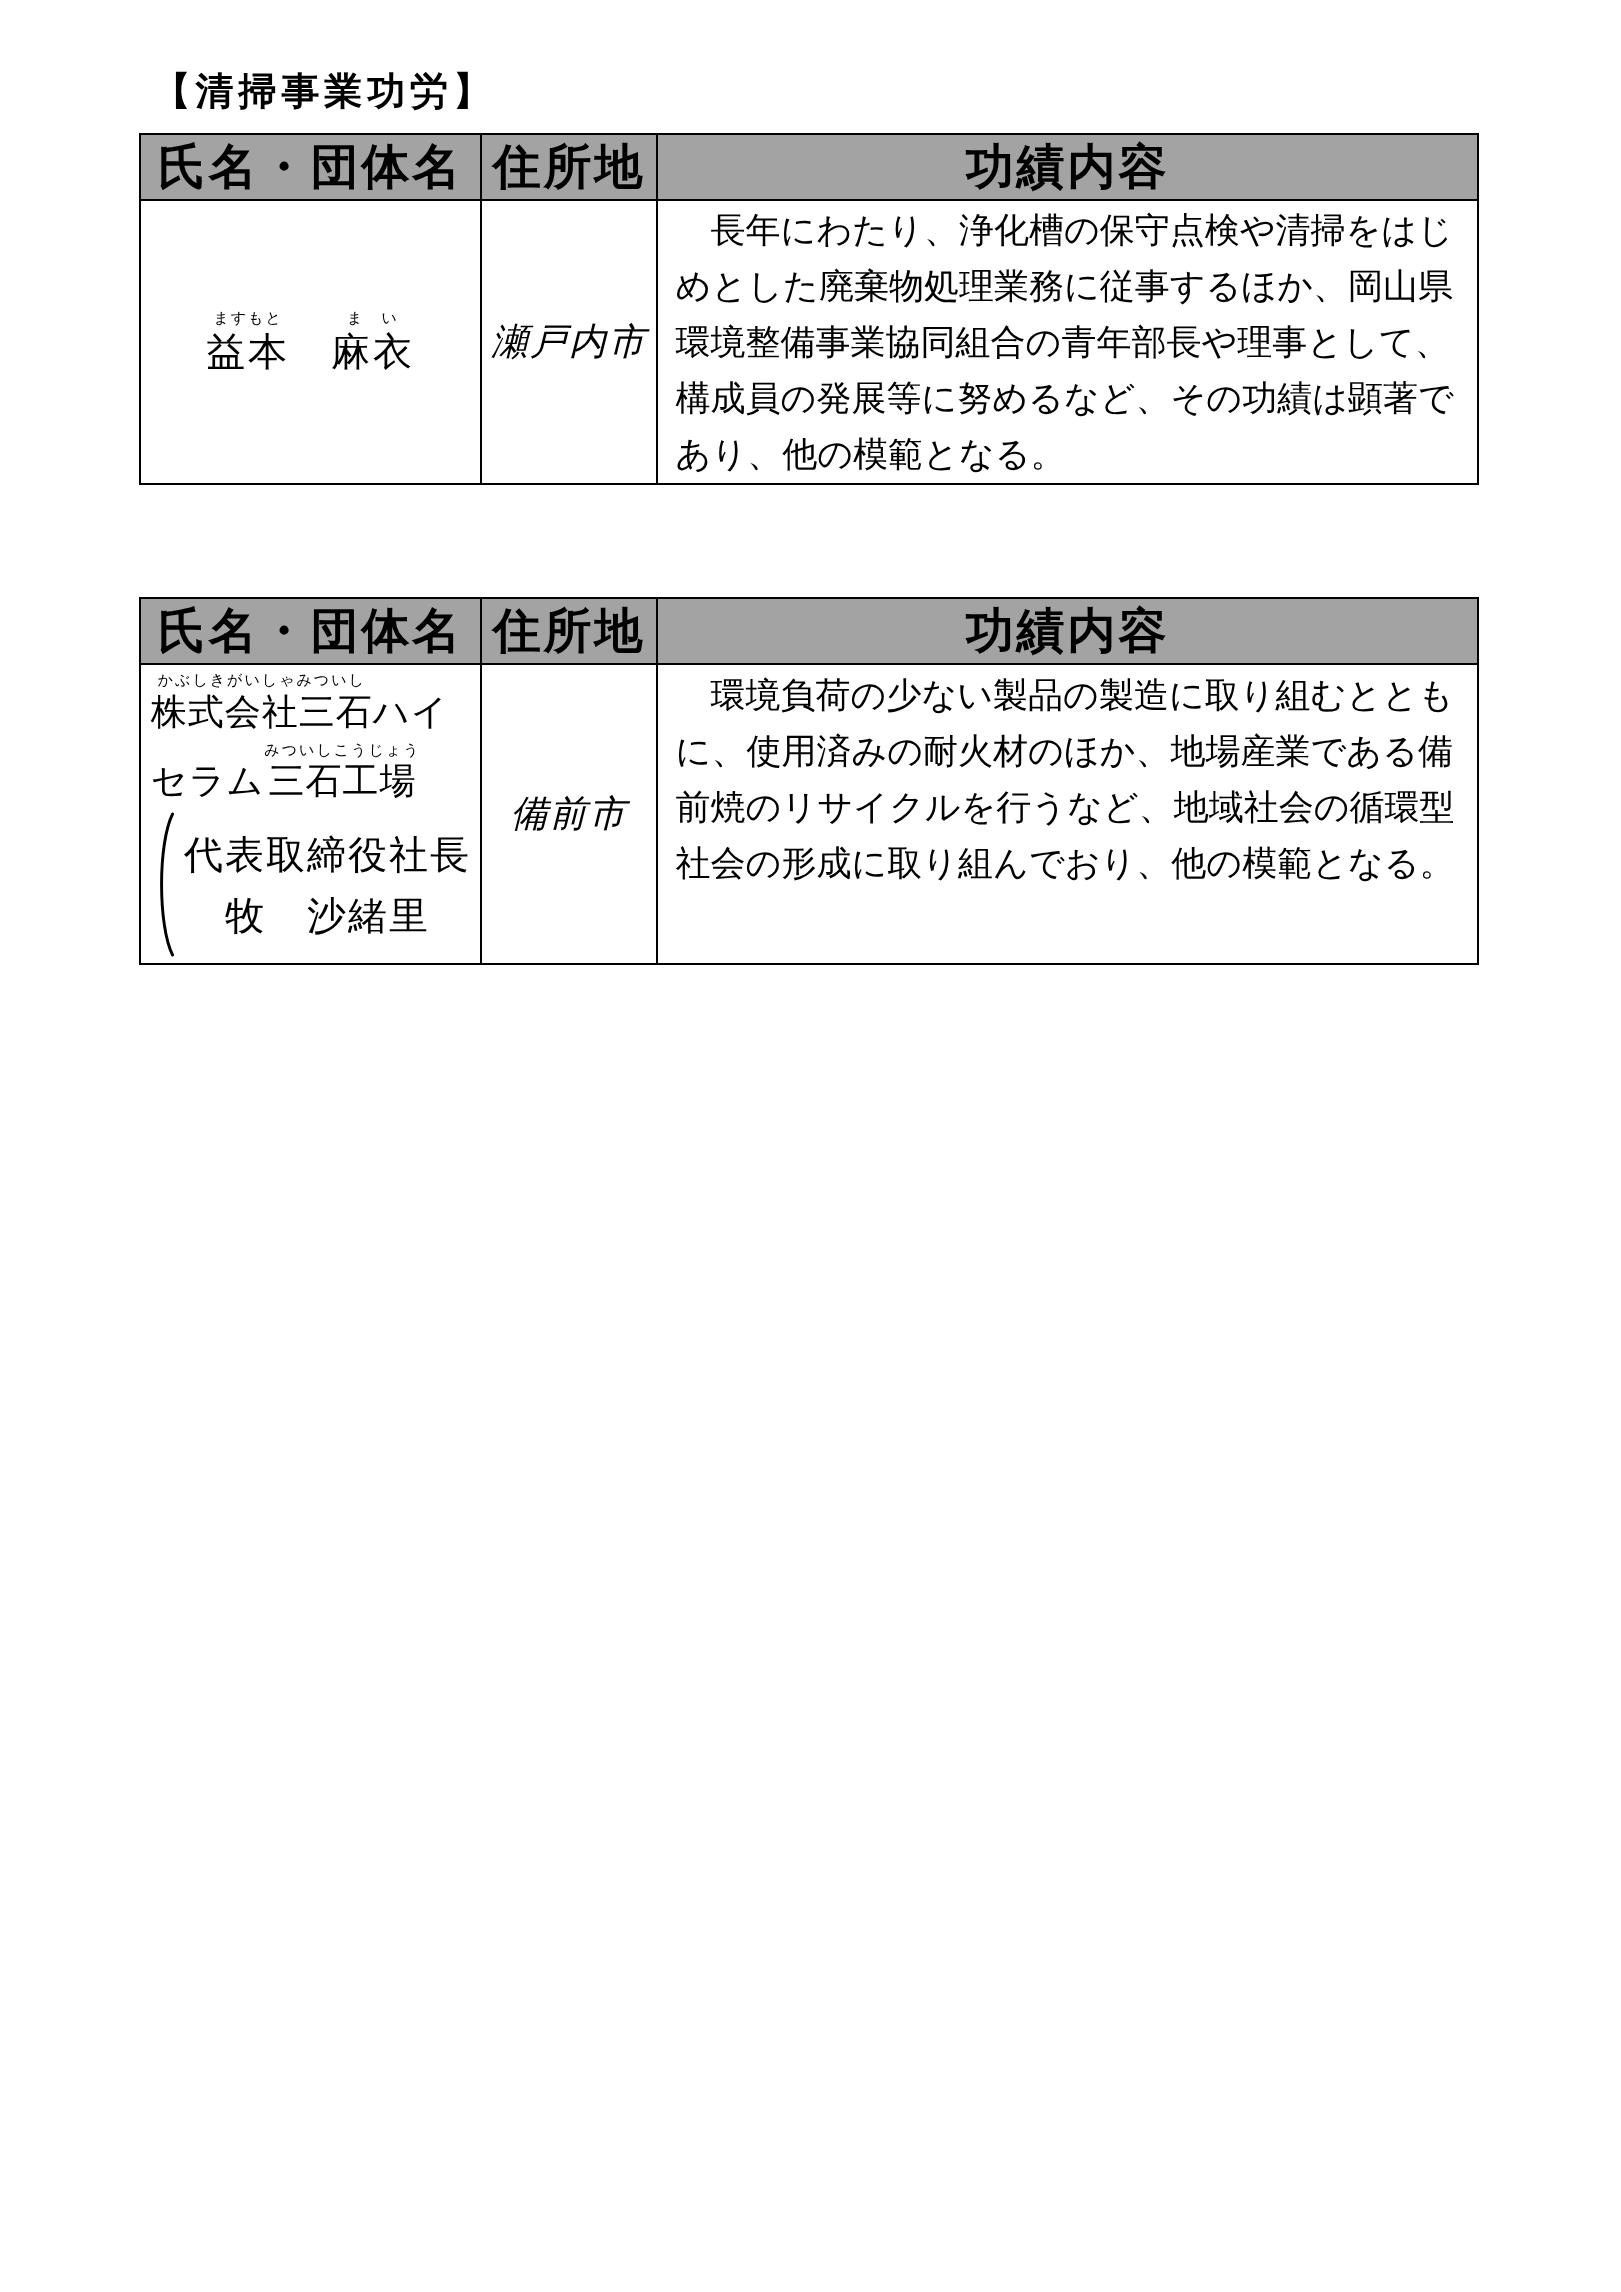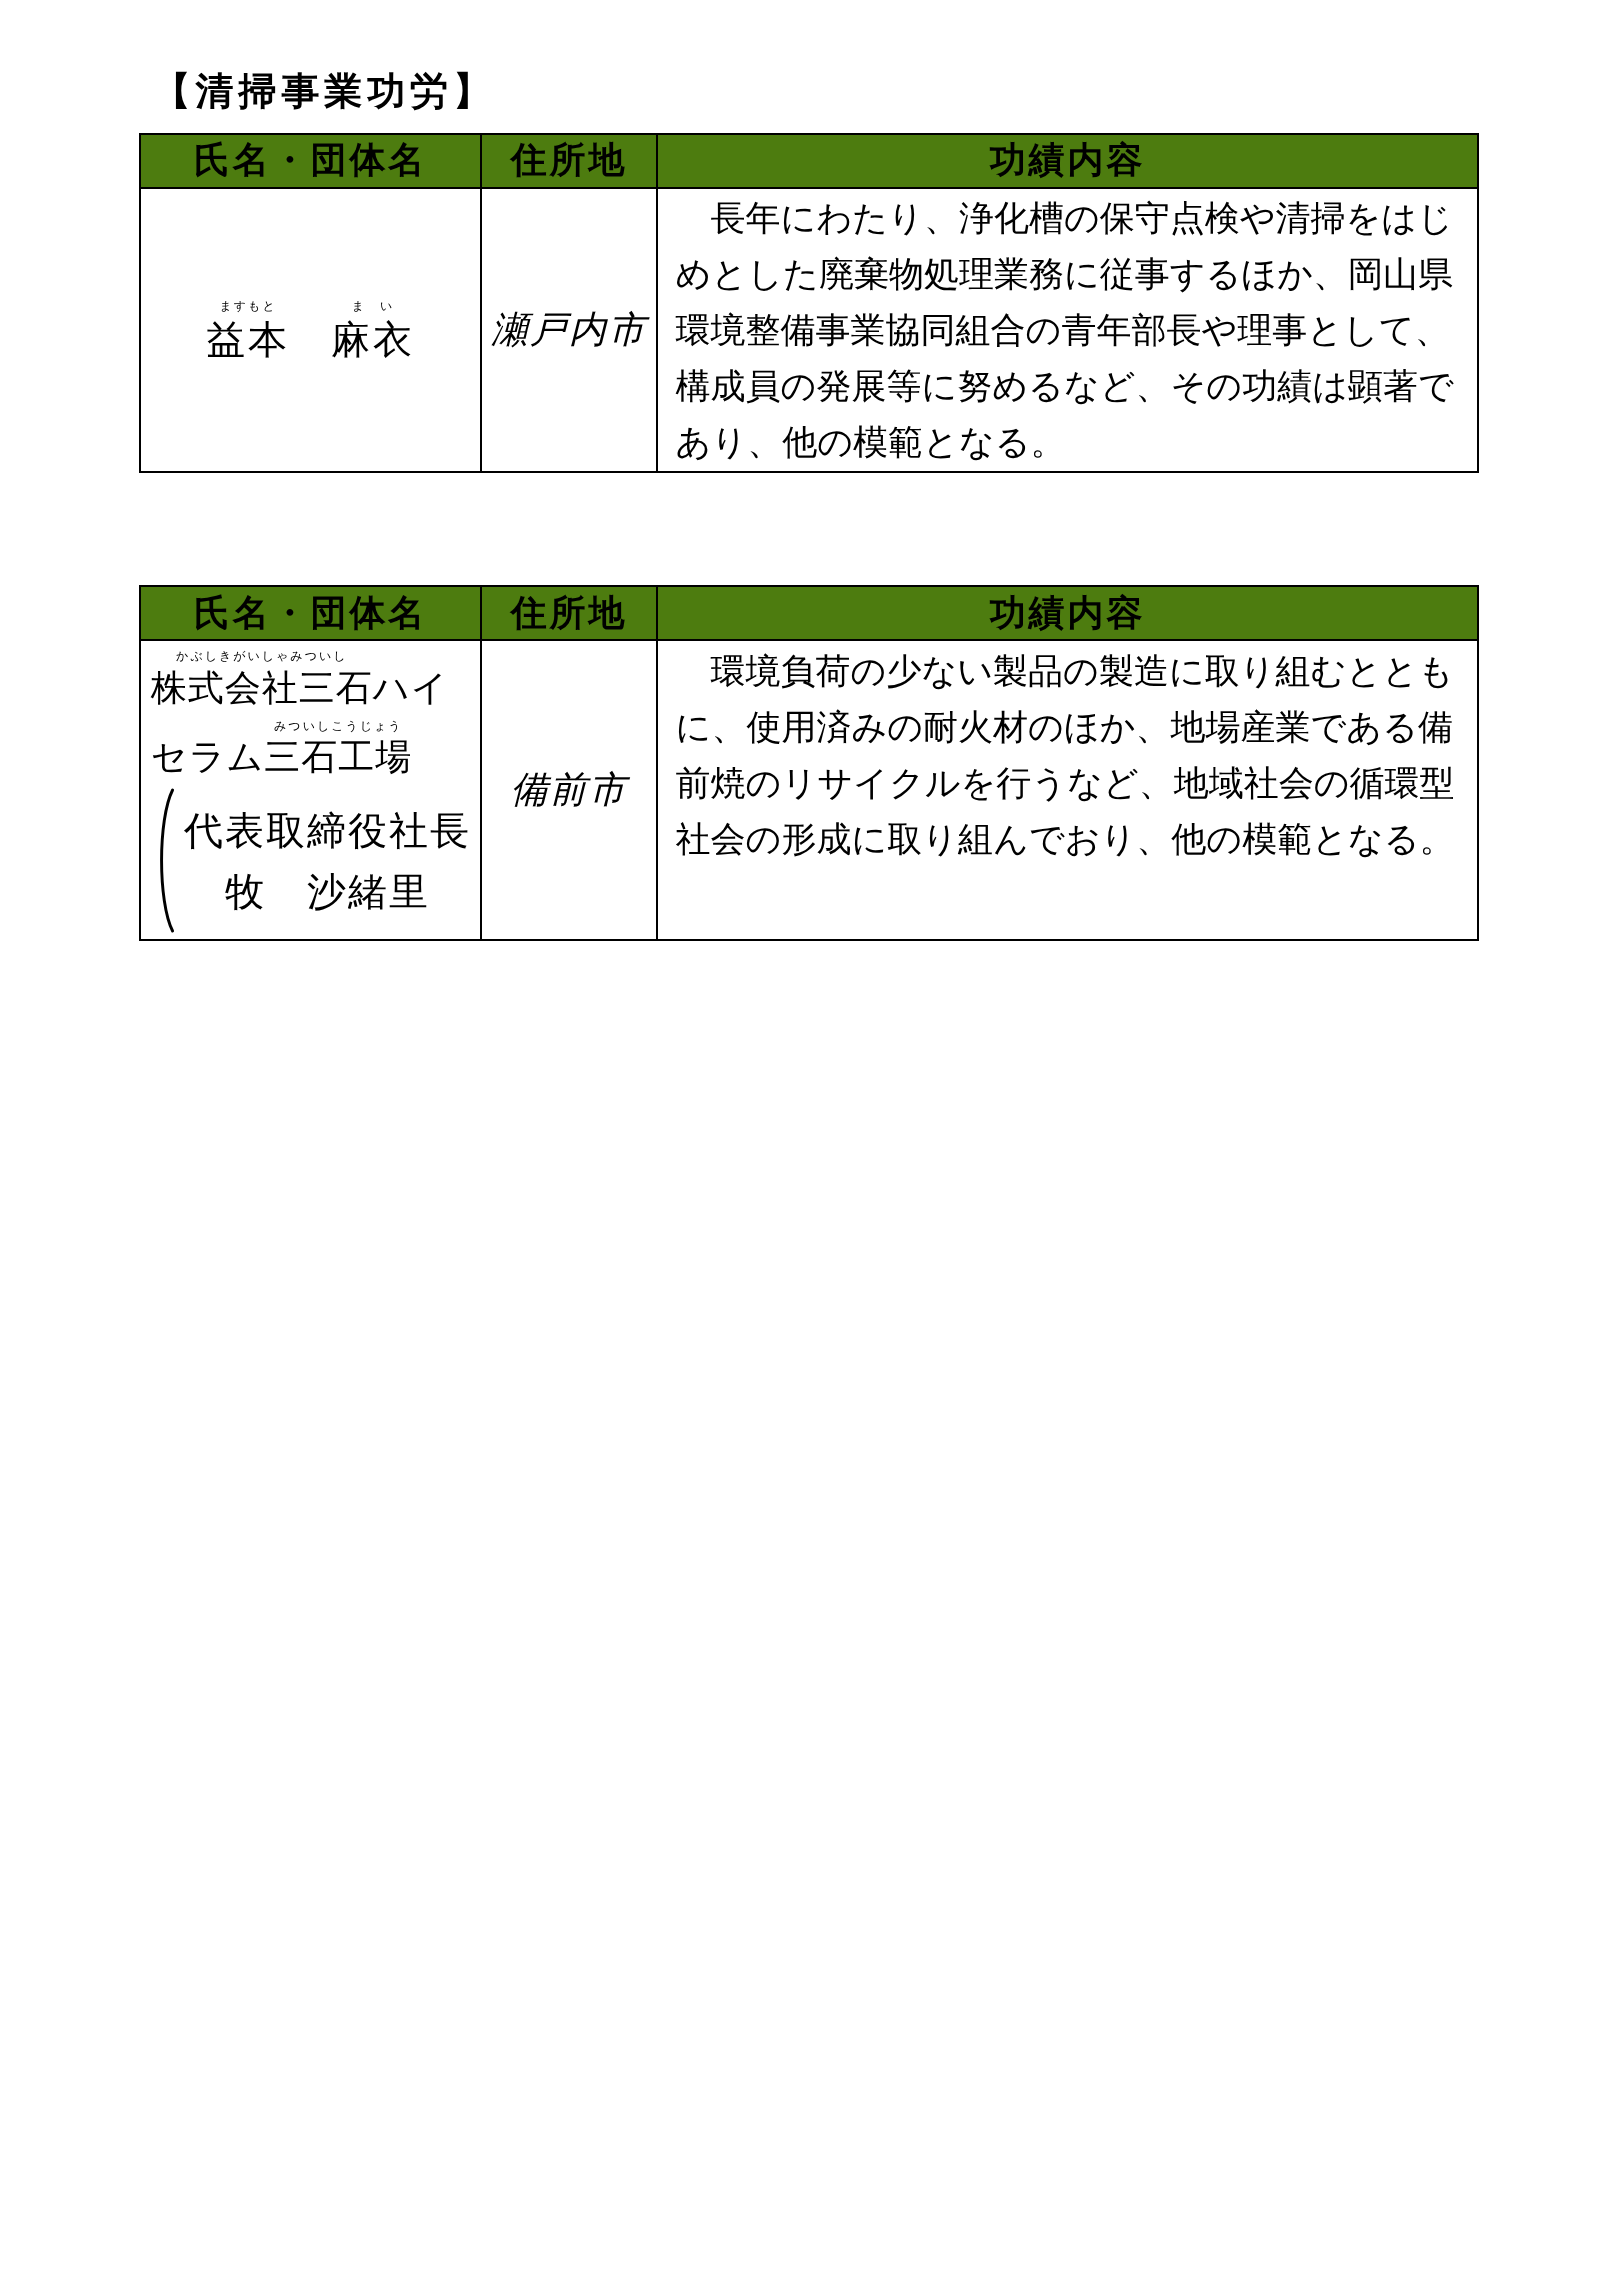--- a/index.html
+++ b/index.html
@@ -36,25 +36,25 @@
     border: 2.5px solid #000000;
     overflow: hidden;
   }
   .col-name  { width: 341px; }
   .col-addr  { width: 176px; }
   .col-merit { width: 821px; }
   th.hdr {
     height: 54px;
     font-family: "Liberation Sans", "DejaVu Sans", sans-serif;
     font-weight: bold;
-    font-size: 36px;
+    font-size: 48px;
     letter-spacing: 2.9px;
     text-align: center;
     vertical-align: middle;
-    background: #4d7c0f;
+    background: #a3a3a3;
   }
   tr.body-row-1 { height: 280px; }
   tr.body-row-2 { height: 290px; border-radius: 13px; }
   td.cell-name {
     text-align: center;
     vertical-align: middle;
     padding: 3.9px 5.9px;
   }
   td.cell-name-org {
     text-align: left;
@@ -78,21 +78,21 @@
     text-align: left;
   }
   
   .rb {
     display: inline-flex;
     flex-direction: column;
     align-items: center;
     vertical-align: bottom;
   }
   .rt {
-    font-size: 12px;
+    font-size: 15px;
     line-height: 18.6px;
     letter-spacing: 2px;
     white-space: nowrap;
   }
   .rbase {
     font-size: 39px;
     line-height: 47px;
     letter-spacing: 2.9px;
     white-space: nowrap;
   }

